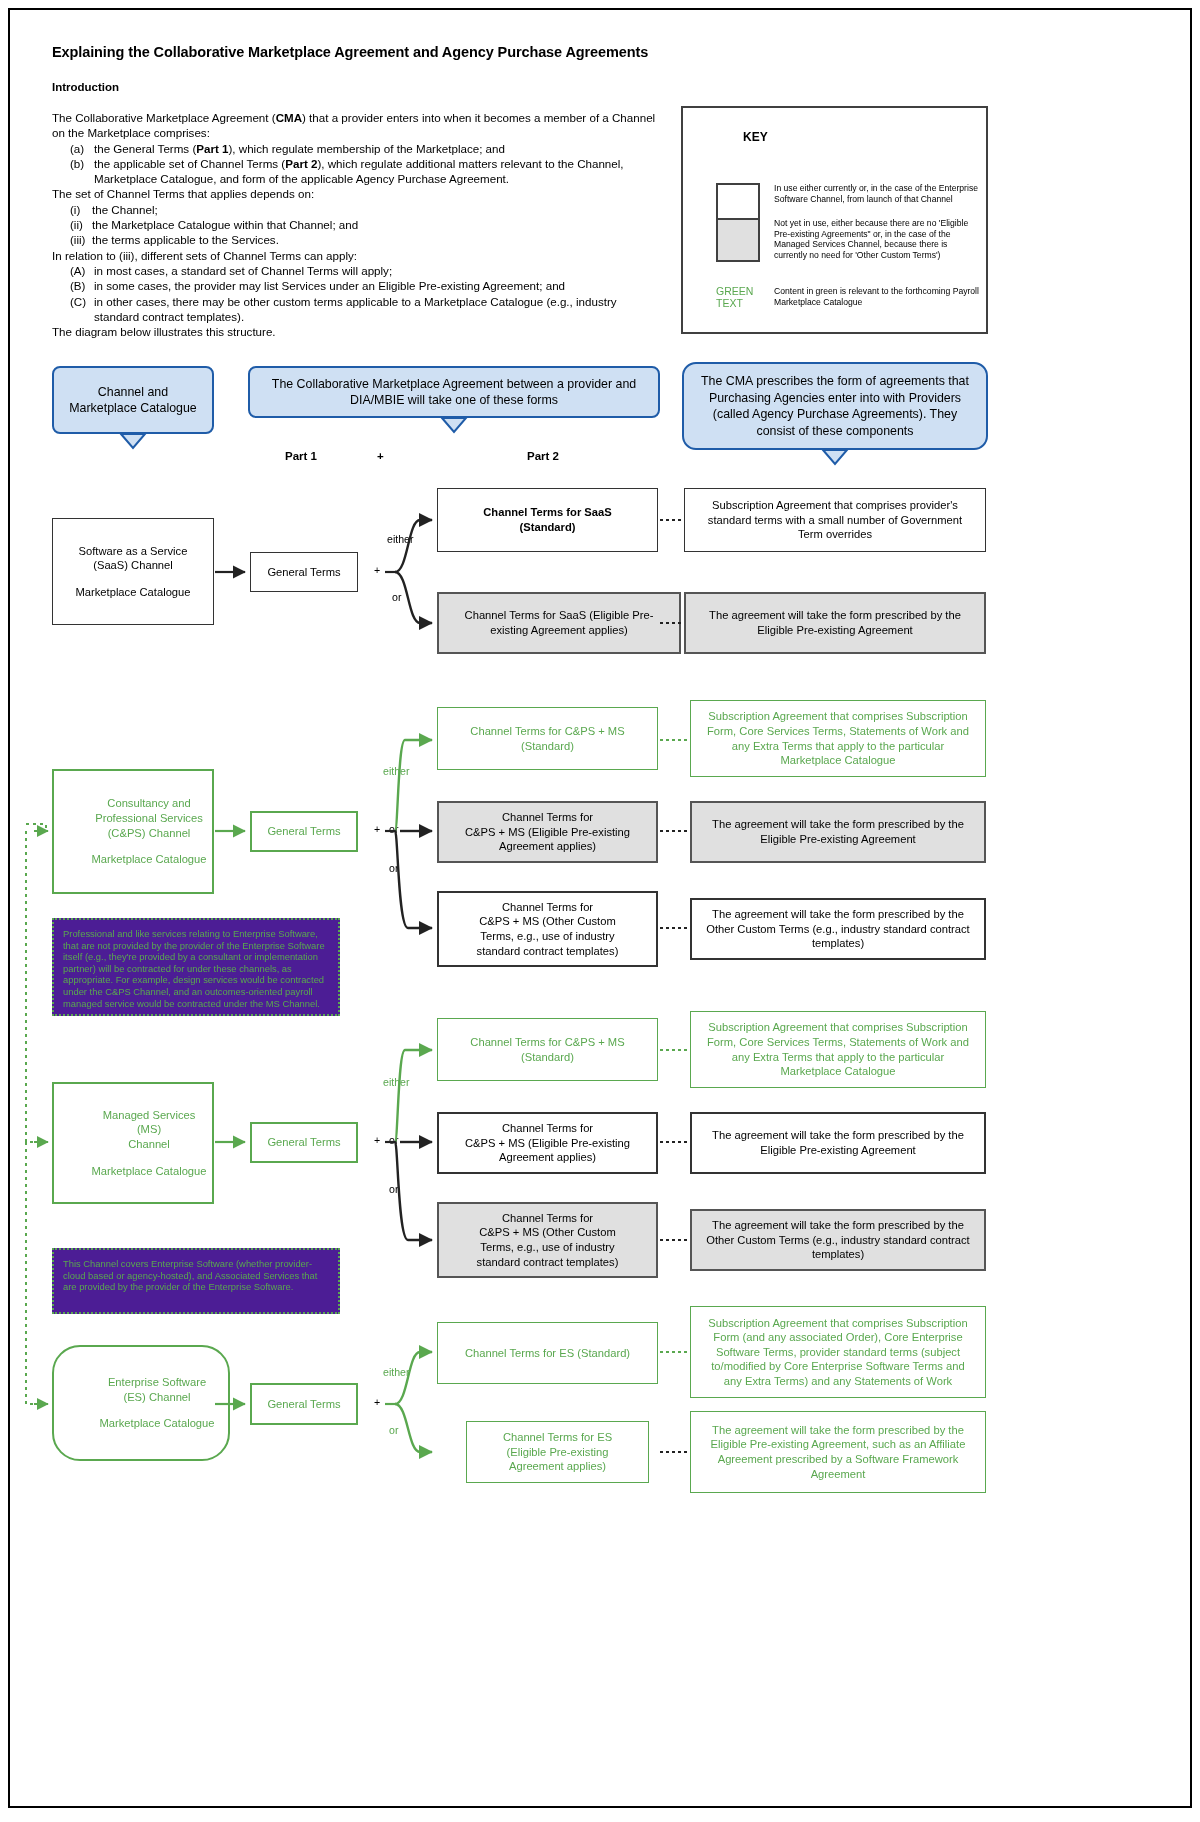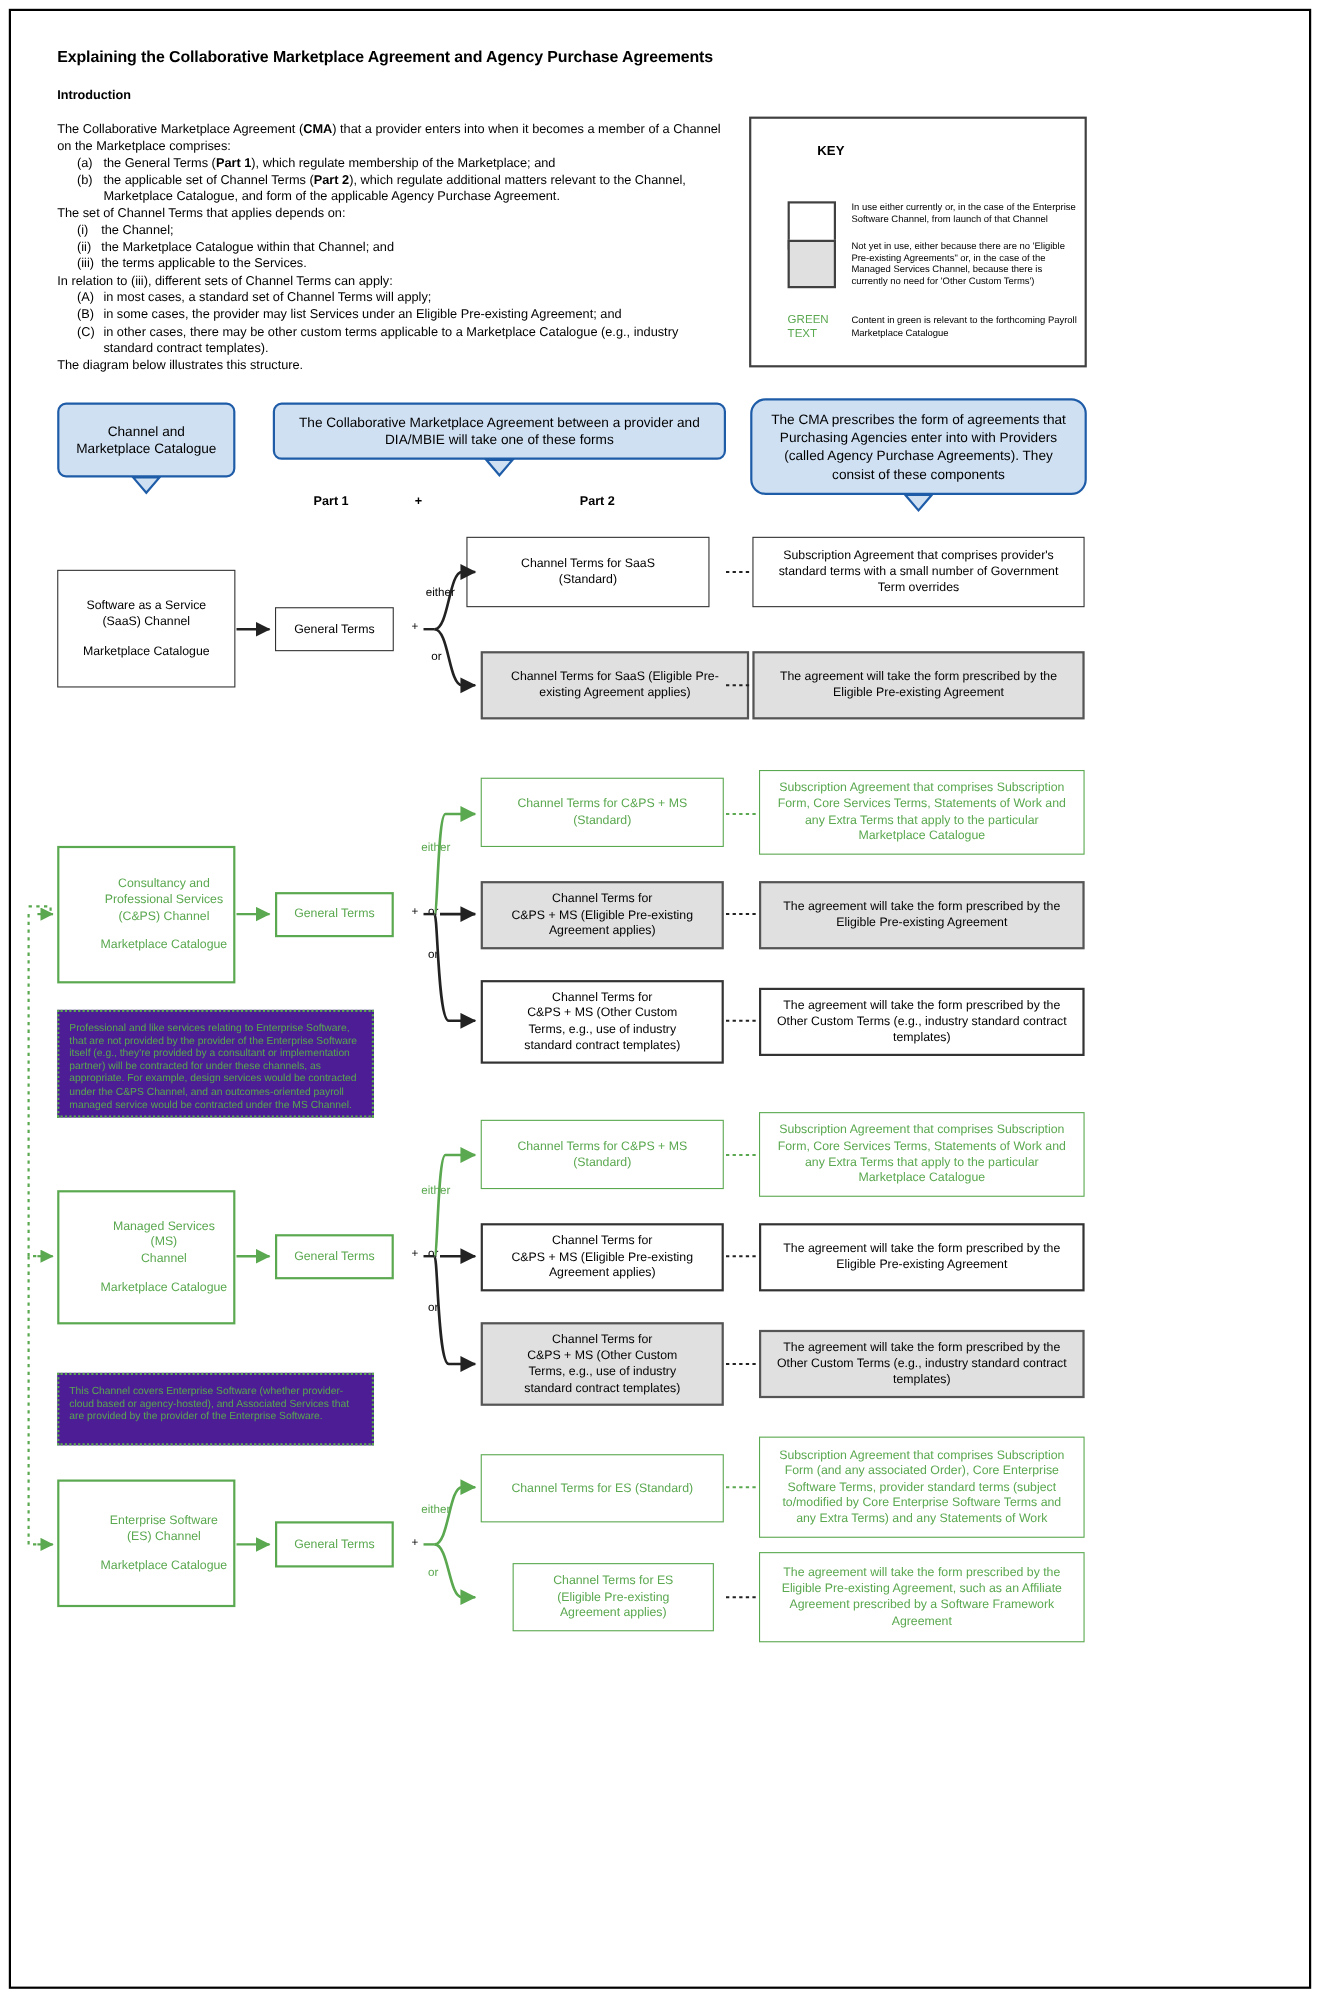--- a/index.html
+++ b/index.html
@@ -163,21 +163,21 @@
   <div>Software as a Service</div>
   <div>(SaaS) Channel</div>
   <div class="gap"></div>
   <div>Marketplace Catalogue</div>
 </div>
 <div class="bx" style="left:250px; top:552px; width:108px; height:40px;">General Terms</div>
 <div class="lbl" style="left:374px; top:564px;">+</div>
 <div class="lbl" style="left:387px; top:533px;">either</div>
 <div class="lbl" style="left:392px; top:591px;">or</div>
 
-<div class="bx" style="left:424px; top:488px; width:221px; height:64px; padding:0 8px;">Channel Terms for SaaS<br>(Standard)</div>
+<div class="bx" style="left:437px; top:488px; width:221px; height:64px; padding:0 8px;font-weight:bold;">Channel Terms for SaaS<br>(Standard)</div>
 <div class="bx" style="left:684px; top:488px; width:302px; height:64px; padding:0 10px;">Subscription Agreement that comprises provider's standard terms with a small number of Government Term overrides</div>
 
 <div class="bx grey thick" style="left:437px; top:592px; width:244px; height:62px; padding:0 10px;">Channel Terms for SaaS (Eligible Pre-existing Agreement applies)</div>
 <div class="bx grey thick" style="left:684px; top:592px; width:302px; height:62px; padding:0 12px;">The agreement will take the form prescribed by the Eligible Pre-existing Agreement</div>
 
 <div class="chan green" style="left:52px; top:769px; width:162px; height:125px;">
   <div>Consultancy and</div>
   <div>Professional Services</div>
   <div>(C&amp;PS) Channel</div>
   <div class="gap"></div>
@@ -216,21 +216,21 @@
 <div class="bx greentext" style="left:690px; top:1011px; width:296px; height:77px; padding:0 10px;">Subscription Agreement that comprises Subscription Form, Core Services Terms, Statements of Work and any Extra Terms that apply to the particular Marketplace Catalogue</div>
 
 <div class="bx thick" style="left:437px; top:1112px; width:221px; height:62px; padding:0 10px;">Channel Terms for<br>C&amp;PS + MS (Eligible Pre-existing<br>Agreement applies)</div>
 <div class="bx thick" style="left:690px; top:1112px; width:296px; height:62px; padding:0 12px;">The agreement will take the form prescribed by the Eligible Pre-existing Agreement</div>
 
 <div class="bx grey thick" style="left:437px; top:1202px; width:221px; height:76px; padding:0 10px;">Channel Terms for<br>C&amp;PS + MS (Other Custom<br>Terms, e.g., use of industry<br>standard contract templates)</div>
 <div class="bx grey thick" style="left:690px; top:1209px; width:296px; height:62px; padding:0 12px;">The agreement will take the form prescribed by the Other Custom Terms (e.g., industry standard contract templates)</div>
 
 <div class="note" style="left:52px; top:1248px; width:288px; height:66px;">This Channel covers Enterprise Software (whether provider-cloud based or agency-hosted), and Associated Services that are provided by the provider of the Enterprise Software.</div>
 
-<div class="chan green" style="left:52px; top:1345px; width:162px; height:116px;">
+<div class="chan green" style="left:52px; top:1345px; width:178px; height:116px;border-radius:28px;">
   <div>Enterprise Software</div>
   <div>(ES) Channel</div>
   <div class="gap"></div>
   <div>Marketplace Catalogue</div>
 </div>
 <div class="bx green" style="left:250px; top:1383px; width:108px; height:42px;">General Terms</div>
 <div class="lbl" style="left:374px; top:1396px;">+</div>
 <div class="lbl g" style="left:383px; top:1366px;">either</div>
 <div class="lbl g" style="left:389px; top:1424px;">or</div>
 

